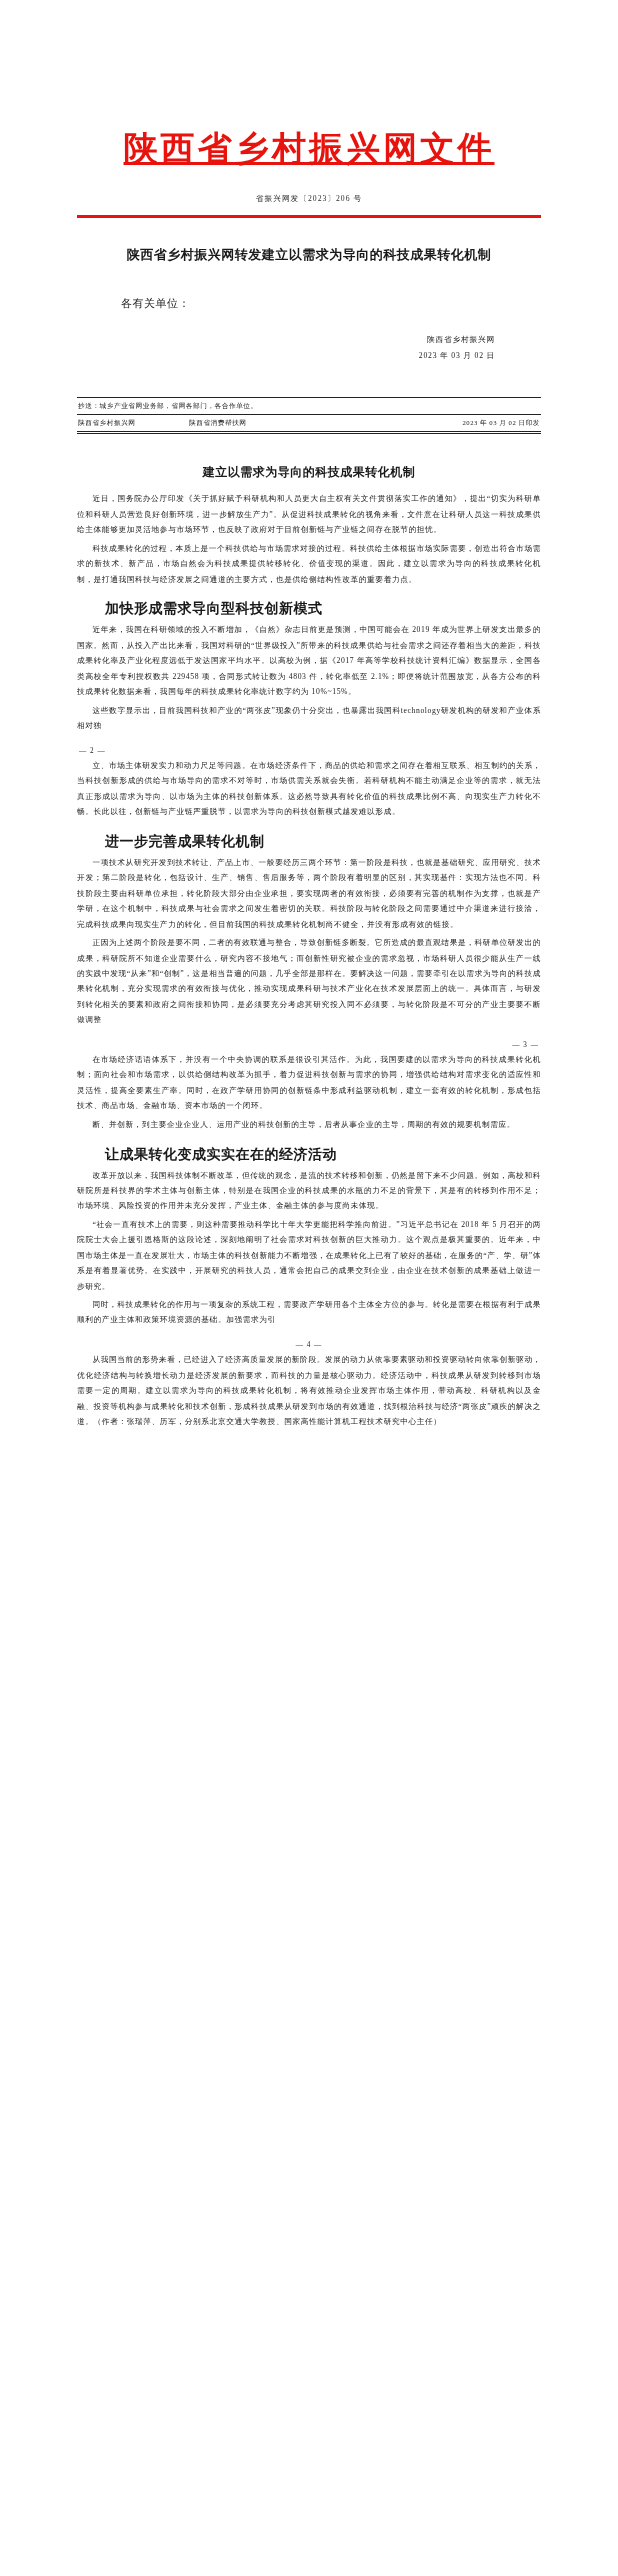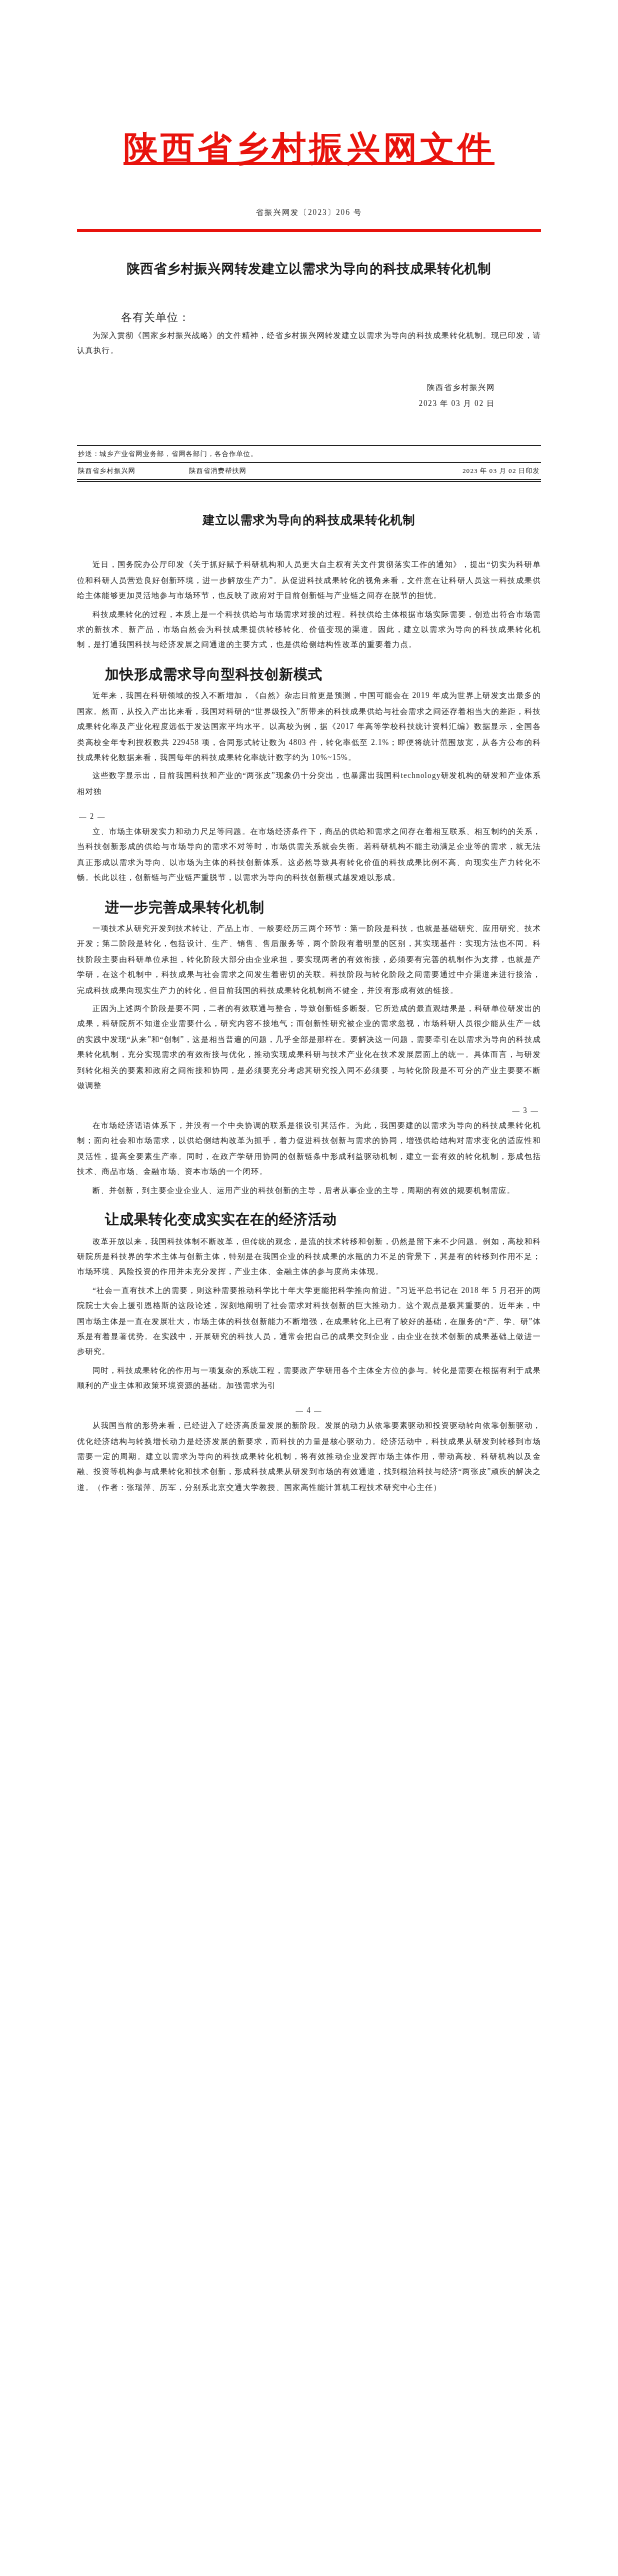--- a/index.html
+++ b/index.html
@@ -36,21 +36,21 @@
     letter-spacing: 3.1px;
     font-family: "Liberation Serif", "DejaVu Serif", serif;
     white-space: nowrap;
     text-decoration: underline;
   }
   .doc-number {
     text-align: center;
     font-size: 7.7px;
     letter-spacing: 1px;
     color: #2b2b2b;
-    margin-top: 39px;
+    margin-top: 25px;
   }
   .red-rule {
     height: 2.1px;
     background: #e8130d;
     margin: 11.3px auto 0 auto;
     width: 464px;
   }
 
   .doc-title {
     text-align: center;
@@ -116,21 +116,21 @@
   .issuer-row .iss-a { flex: 0 0 111px; }
   .issuer-row .iss-b { flex: 1 1 auto; }
   .issuer-row .iss-c { flex: 0 0 129px; text-align: right; }
 
   
   .article-title {
     text-align: center;
     font-size: 12px;
     font-weight: 700;
     letter-spacing: 0.5px;
-    margin: 0 0 28px 0;
+    margin: 0 0 10px 0;
     font-family: "Liberation Sans", "DejaVu Sans", sans-serif;
   }
   .section-h {
     font-size: 14px;
     font-weight: 700;
     letter-spacing: 0.5px;
     margin: 13.4px 0 4.1px 0;
     text-indent: 2em;
     font-family: "Liberation Sans", "DejaVu Sans", sans-serif;
   }
@@ -157,21 +157,20 @@
     <div class="doc-number">省振兴网发〔2023〕206 号</div>
   </div>
 
   <div class="red-rule"></div>
 
   <div class="inner">
     <div class="doc-title">陕西省乡村振兴网转发建立以需求为导向的科技成果转化机制</div>
 
     <div class="salutation">各有关单位：</div>
 
-    <p class="body-p">为深入贯彻《国家乡村振兴战略》的文件精神，经省乡村振兴网转发建立以需求为导向的科技成果转化机制。现已印发，请认真执行。</p>
 
     <div class="signature">
       <div>陕西省乡村振兴网</div>
       <div>2023 年 03 月 02 日</div>
     </div>
 
     <div class="footer-block">
       <div class="footer-rule-top"></div>
       <div class="cc-line">抄送：城乡产业省网业务部，省网各部门，各合作单位。</div>
       <div class="footer-rule-mid"></div>

